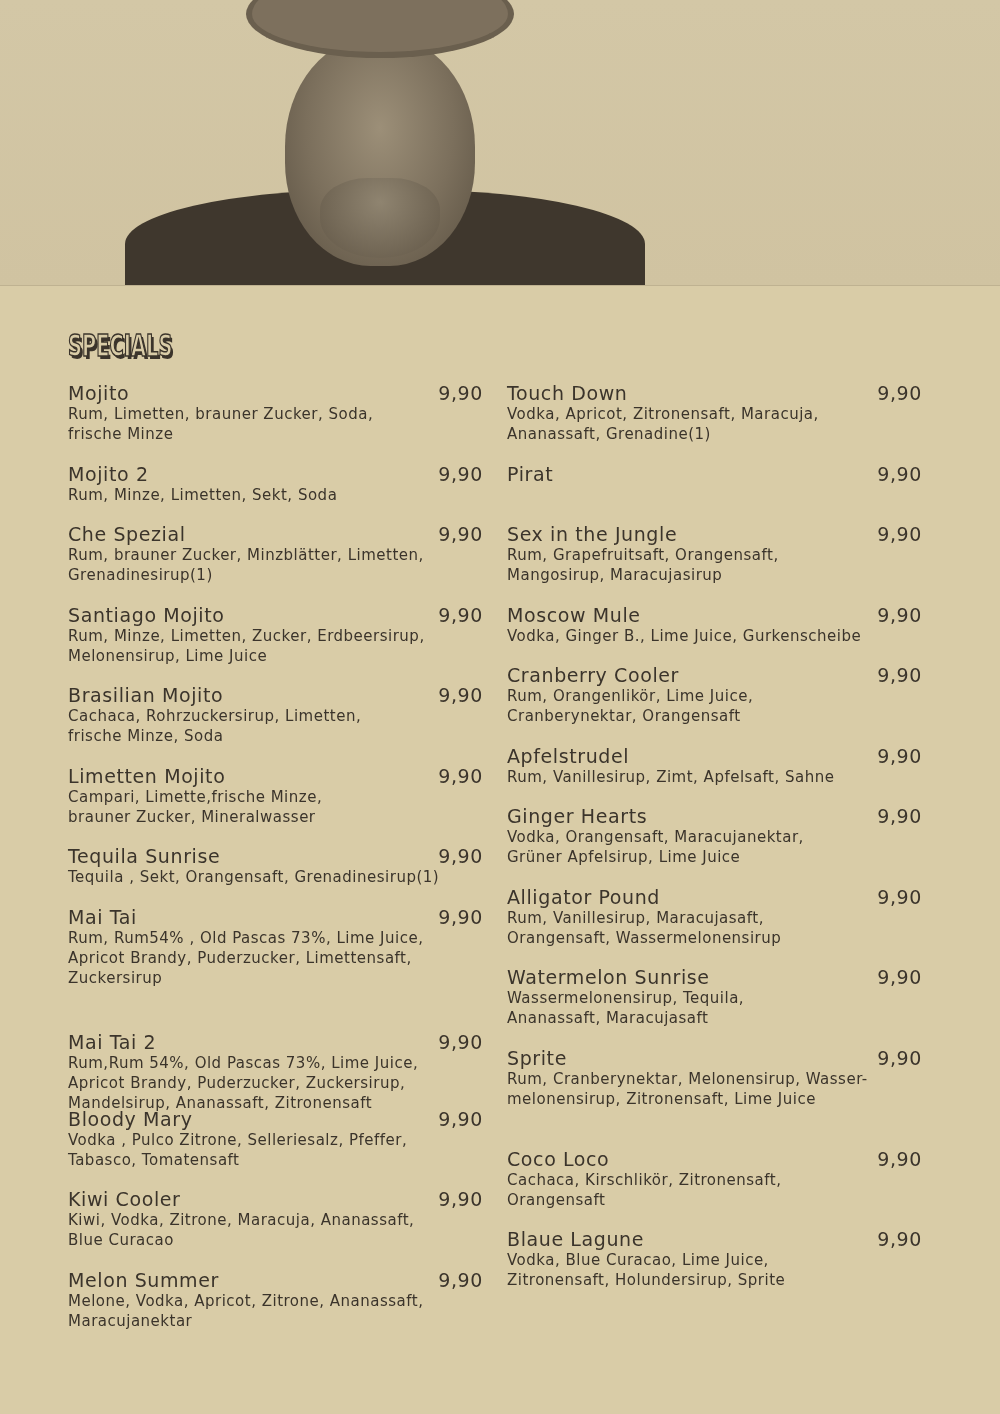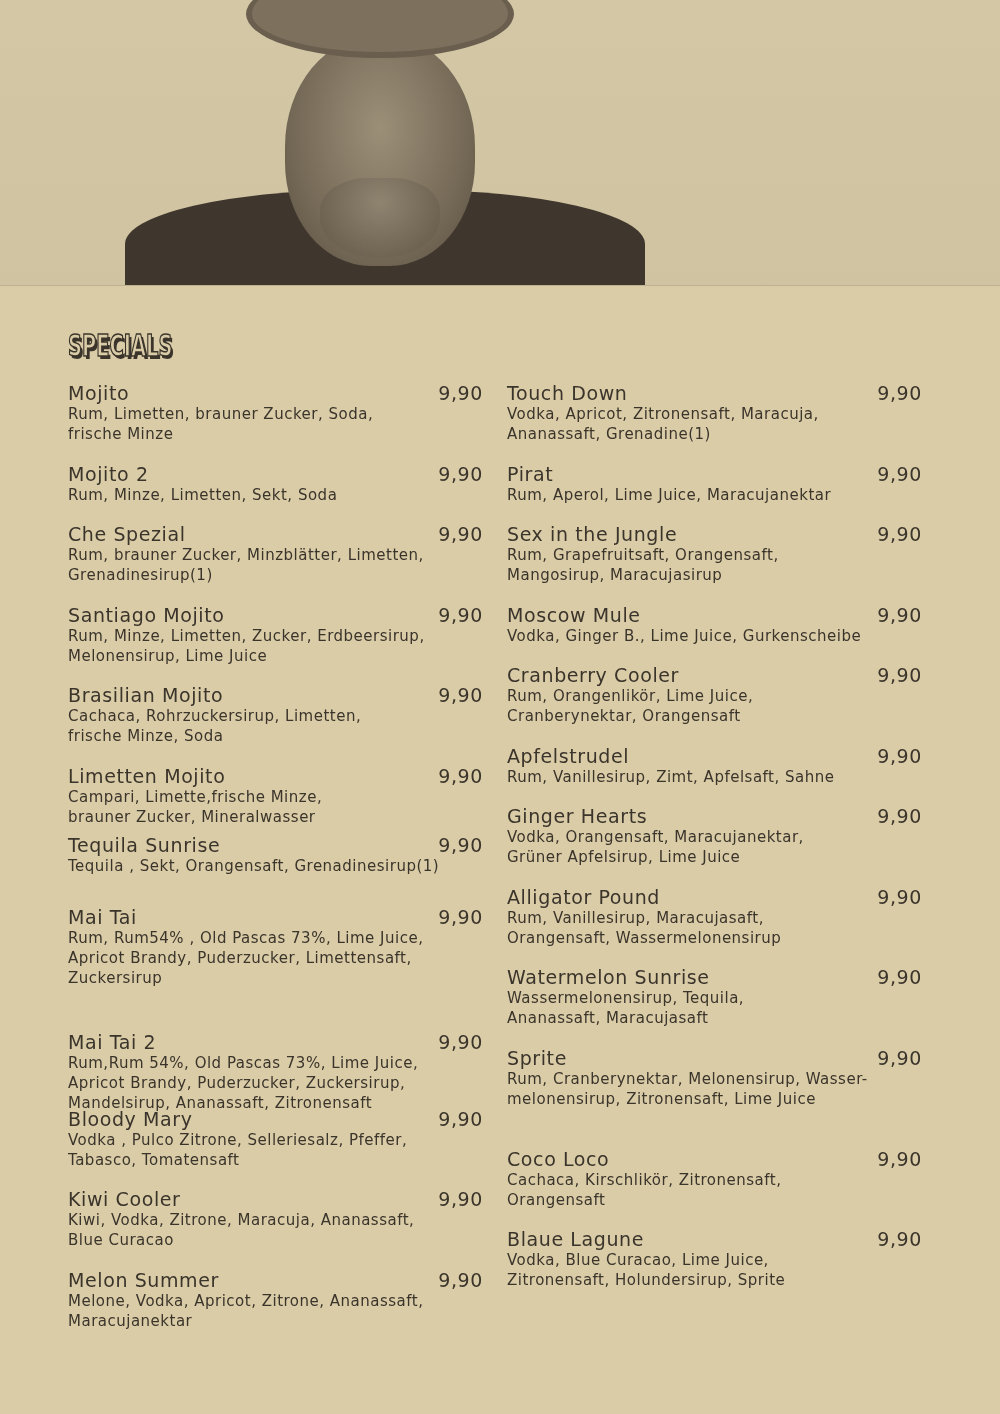--- a/index.html
+++ b/index.html
@@ -108,21 +108,21 @@
 frische Minze, Soda</div>
   </div>
   <div class="item" style="top:383px">
     <div class="row">
         <span class="name">Limetten Mojito</span>
         <span class="price">9,90</span>
       </div>
     <div class="desc">Campari, Limette,frische Minze,
 brauner Zucker, Mineralwasser</div>
   </div>
-  <div class="item" style="top:452px">
+  <div class="item" style="top:463px">
     <div class="row">
         <span class="name">Tequila Sunrise</span>
         <span class="price">9,90</span>
       </div>
     <div class="desc">Tequila , Sekt, Orangensaft, Grenadinesirup(1)</div>
   </div>
   <div class="item" style="top:524px">
     <div class="row">
         <span class="name">Mai Tai</span>
         <span class="price">9,90</span>
@@ -173,21 +173,20 @@
         <span class="price">9,90</span>
       </div>
     <div class="desc">Vodka, Apricot, Zitronensaft, Maracuja,
 Ananassaft, Grenadine(1)</div>
   </div>
   <div class="item" style="top:81px">
     <div class="row">
         <span class="name">Pirat</span>
         <span class="price">9,90</span>
       </div>
-    <div class="desc">Rum, Aperol, Lime Juice, Maracujanektar</div>
   </div>
   <div class="item" style="top:141px">
     <div class="row">
         <span class="name">Sex in the Jungle</span>
         <span class="price">9,90</span>
       </div>
     <div class="desc">Rum, Grapefruitsaft, Orangensaft,
 Mangosirup, Maracujasirup</div>
   </div>
   <div class="item" style="top:222px">

